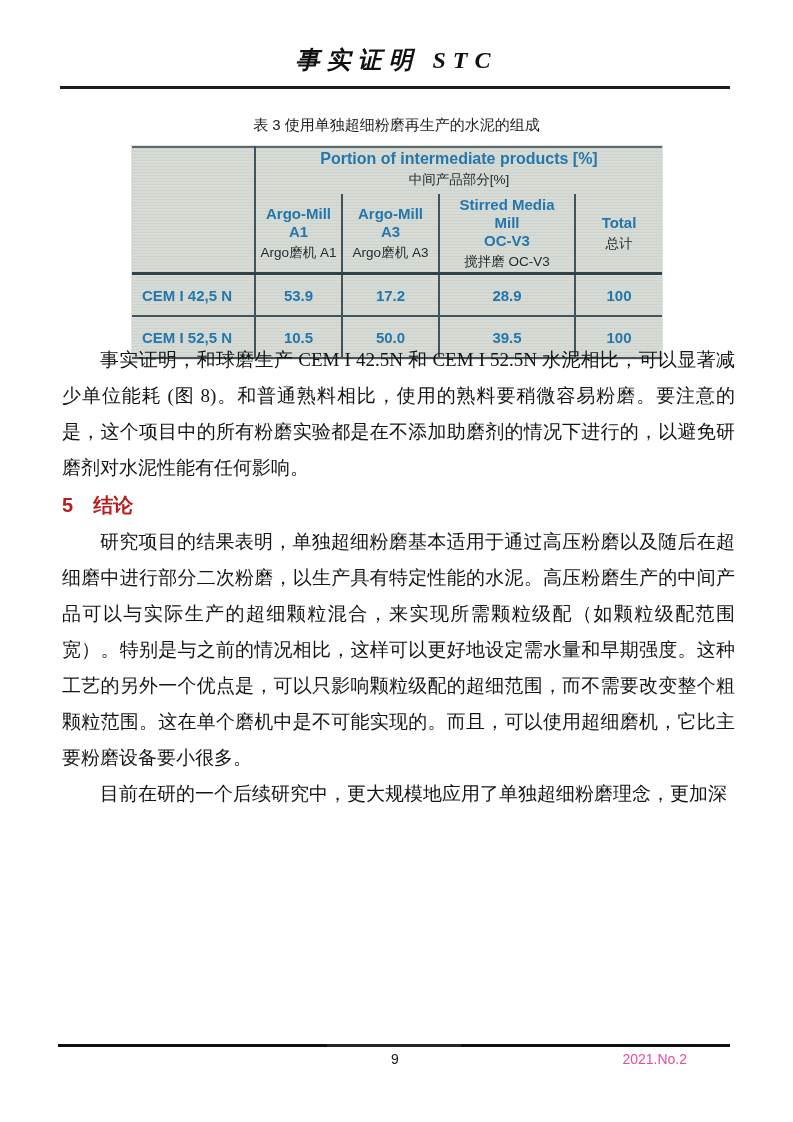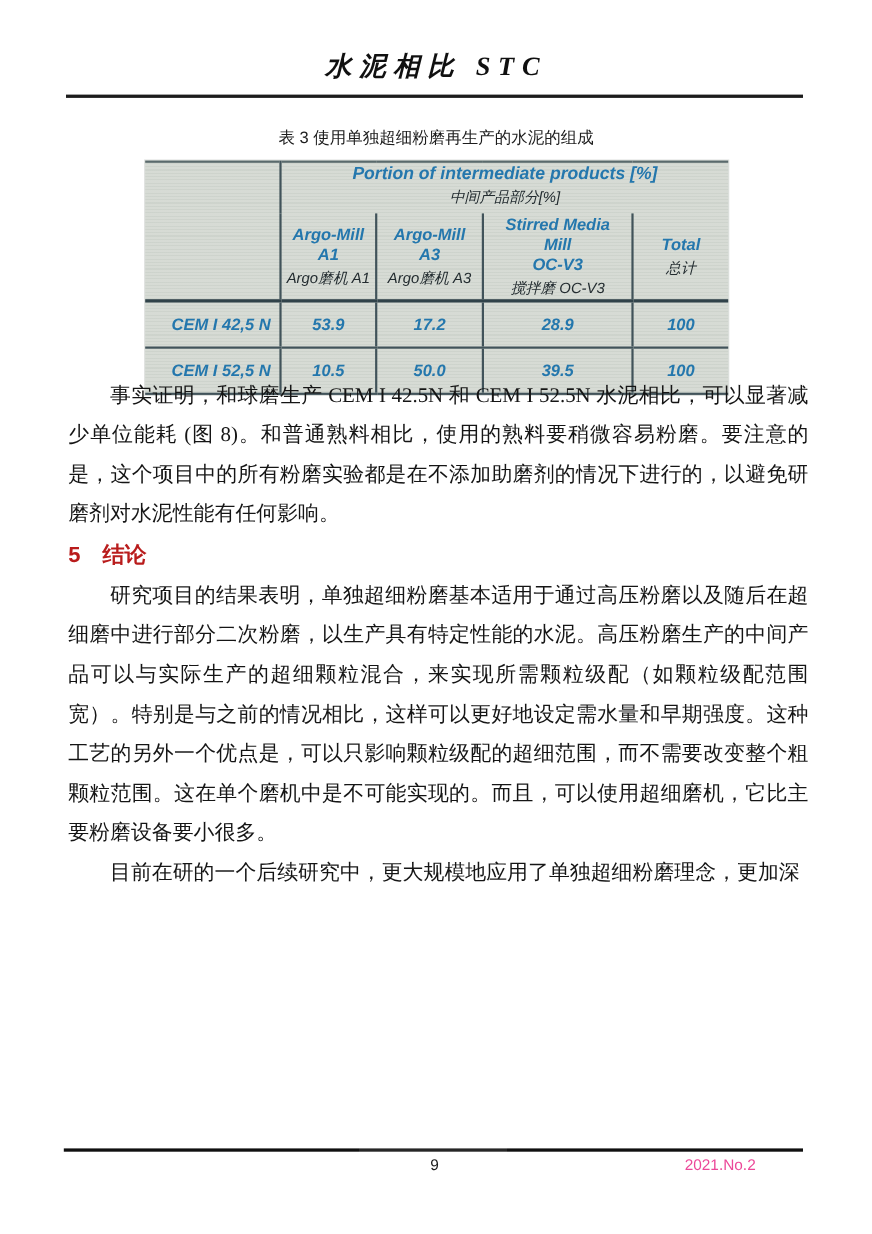--- a/index.html
+++ b/index.html
@@ -38,21 +38,20 @@
     position:absolute; top:146px; left:132px; width:530px;
     background:#d5dad3;
     background-image:repeating-linear-gradient(0deg,
       rgba(90,105,100,0.06) 0 1px, rgba(255,255,255,0.04) 1px 3px);
     box-shadow:0 0 0 1px rgba(120,130,125,0.25);
   }
   .comp-table {
     width:100%; border-collapse:collapse; table-layout:fixed;
     border-top:2px solid #5a6a6c;
     font-family:"Liberation Sans","DejaVu Sans",sans-serif;
-    font-style:italic;
   }
   .comp-table .c0{width:123px}.comp-table .c1{width:87px}
   .comp-table .c2{width:97px}.comp-table .c3{width:136px}
   .comp-table .c4{width:87px}
   .comp-table td, .comp-table th { padding:2px 2px; }
   .corner { border-right:2px solid #41535a; border-bottom:3px solid #31434a; }
   .banner { height:42px; text-align:center; vertical-align:top; padding-top:5px; }
   .banner .en { font-size:16px; }
   .subhead th {
     height:74px; text-align:center; vertical-align:middle;
@@ -64,21 +63,21 @@
     color:#2477ad; font-weight:bold; font-size:15px;
     line-height:18px; white-space:pre-line;
   }
   .zh { color:#232c30; font-size:13.5px; line-height:17px; margin-top:3px; }
   .datarow td {
     height:36px;
     border-bottom:2px solid #41535a;
     color:#2477ad; font-weight:bold; font-size:15px;
   }
   .datarow td + td { border-left:2px solid #41535a; text-align:center; }
-  .datarow td.label { padding-left:24px; text-align:left; }
+  .datarow td.label { padding-left:10px; text-align:left; }
 
   
   .body-text {
     position:absolute; top:342px; left:62px; width:673px;
     font-size:19px; line-height:36px;
     text-align:justify;
   }
   .body-text p { margin:0; text-indent:2em; }
   .bold { font-weight:normal; }
   .heading {
@@ -103,21 +102,21 @@
     position:absolute; top:1051px; right:106px;
     font-family:"Liberation Sans","DejaVu Sans",sans-serif;
     font-size:14px; color:#ec4899;
   }
 </style>
 </head>
 <body>
 
 <div class="page">
 
-  <div class="journal-title">水泥相比 STC</div>
+  <div class="journal-title">事实证明 STC</div>
   <div class="header-rule"></div>
 
   <div class="table-caption">表 3 使用单独超细粉磨再生产的水泥的组成</div>
 
   <div class="table-scan">
     <table class="comp-table">
       <colgroup>
           <col class="c0">
           <col class="c1">
           <col class="c2">

